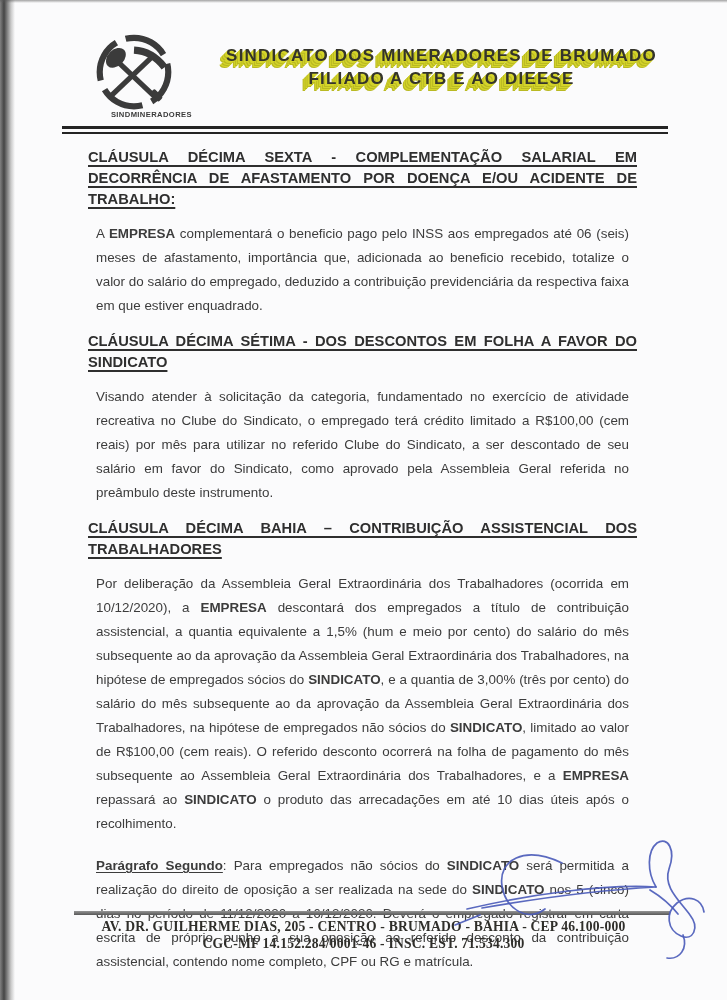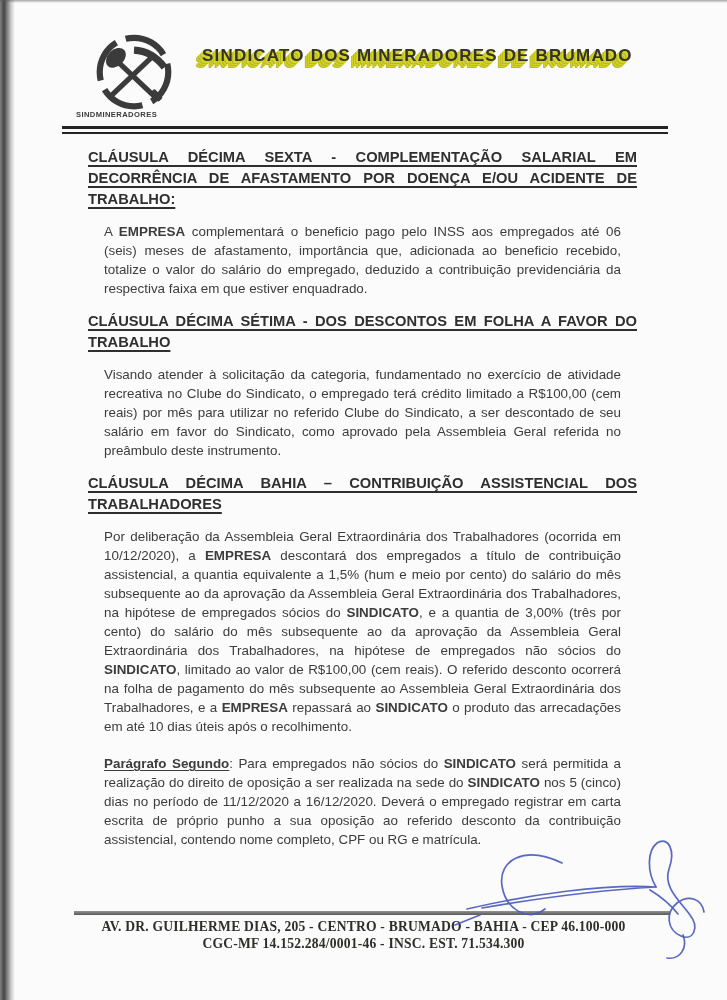--- a/index.html
+++ b/index.html
@@ -22,26 +22,26 @@
     position:absolute;left:0;top:0;bottom:0;width:15px;
     background:linear-gradient(90deg,#818181 0px,#454545 4px,#8f8f8f 8px,#c9c9c9 11px,rgba(251,251,252,0) 15px);
     z-index:5;
   }
   .scan-edge-top{
     position:absolute;left:0;top:0;right:0;height:3px;
     background:linear-gradient(180deg,rgba(90,90,90,.55),rgba(90,90,90,0));
     z-index:5;
   }
   header{display:flex;align-items:flex-start;padding:34px 40px 0 76px;}
-  .logo{width:116px;text-align:left;flex:none;}
+  .logo{width:116px;text-align:right;flex:none;}
   .logo svg{width:100px;height:80px;display:block;margin:0 auto;}
   .logo-caption{
     font-size:7.6px;font-weight:bold;letter-spacing:.4px;color:#3a3a3a;margin-top:-4px;
   }
-  .title-block{flex:1;text-align:left;padding:10px 6px 0 10px;}
+  .title-block{flex:1;text-align:center;padding:10px 6px 0 10px;}
   .t-line{
     font-weight:bold;font-size:17px;line-height:23px;letter-spacing:1.2px;
     color:var(--title-ink);
     text-shadow:
       -1px 1px 0 var(--accent-yellow),
       -2px 2px 0 var(--accent-yellow),
       -3px 3px 0 var(--accent-yellow-dark),
       -4px 4px 0 var(--accent-yellow),
       -5px 5px 0 var(--accent-yellow-dark),
       -6px 6px 0 var(--accent-yellow),
@@ -54,21 +54,21 @@
     border-bottom:2px solid var(--rule-dark);
   }
   main{padding:0 90px 0 88px;}
   .clause{
     font-size:14.7px;font-weight:bold;color:var(--heading-ink);
     line-height:21px;margin:13px 0 0;text-align:justify;
     text-decoration:underline;text-underline-offset:3px;
     text-decoration-thickness:1.5px;
   }
   p.body{
-    font-size:13.4px;line-height:19px;margin:12px 16px 0;text-align:justify;color:var(--body-ink);
+    font-size:13.4px;line-height:24px;margin:12px 8px 0;text-align:justify;color:var(--body-ink);
   }
   p.body.sub{margin-top:18px;}
   .footer{position:absolute;left:0;right:0;top:911px;z-index:2;}
   .footer-rule{
     margin:0 57px 4px 74px;height:4px;
     background:linear-gradient(#949494,#585858);
   }
   .f-line{
     font-family:"Liberation Serif",serif;font-weight:bold;
     font-size:13.6px;line-height:16.5px;letter-spacing:.2px;
@@ -98,30 +98,31 @@
         <ellipse cx="31" cy="25" rx="8.5" ry="12" transform="rotate(45 31 25)" fill="#3b3b3b"></ellipse>
         <line x1="34" y1="30" x2="72" y2="66" stroke="#3b3b3b" stroke-width="5.5"></line>
         <rect x="67" y="61" width="13" height="7" rx="2" transform="rotate(45 73.5 64.5)" fill="#3b3b3b"></rect>
         <path d="M50 17 Q 69 18 82 35" fill="none" stroke="#3b3b3b" stroke-width="7.5"></path>
         <line x1="69" y1="24" x2="27" y2="64" stroke="#3b3b3b" stroke-width="5.5"></line>
       </svg>
       <div class="logo-caption">SINDMINERADORES</div>
     </div>
     <div class="title-block">
       <div class="t-line">SINDICATO DOS MINERADORES DE BRUMADO</div>
+      <div class="t-line">FILIADO A CTB E AO DIEESE</div>
     </div>
   </header>
 
   <div class="rule-double"></div>
 
   <main>
     <h2 class="clause">CLÁUSULA DÉCIMA SEXTA - COMPLEMENTAÇÃO SALARIAL EM DECORRÊNCIA DE AFASTAMENTO POR DOENÇA E/OU ACIDENTE DE TRABALHO:</h2>
     <p class="body"><span>A </span><span style="font-weight: bold;">EMPRESA</span><span> complementará o beneficio pago pelo INSS aos empregados até 06 (seis) meses de afastamento, importância que, adicionada ao beneficio recebido, totalize o valor do salário do empregado, deduzido a contribuição previdenciária da respectiva faixa em que estiver enquadrado.</span></p>
 
-    <h2 class="clause">CLÁUSULA DÉCIMA SÉTIMA - DOS DESCONTOS EM FOLHA A FAVOR DO TRABALHO</h2>
+    <h2 class="clause">CLÁUSULA DÉCIMA SÉTIMA - DOS DESCONTOS EM FOLHA A FAVOR DO SINDICATO</h2>
     <p class="body"><span>Visando atender à solicitação da categoria, fundamentado no exercício de atividade recreativa no Clube do Sindicato, o empregado terá crédito limitado a R$100,00 (cem reais) por mês para utilizar no referido Clube do Sindicato, a ser descontado de seu salário em favor do Sindicato, como aprovado pela Assembleia Geral referida no preâmbulo deste instrumento.</span></p>
 
     <h2 class="clause">CLÁUSULA DÉCIMA BAHIA – CONTRIBUIÇÃO ASSISTENCIAL DOS TRABALHADORES</h2>
     <p class="body"><span>Por deliberação da Assembleia Geral Extraordinária dos Trabalhadores (ocorrida em 10/12/2020), a </span><span style="font-weight: bold;">EMPRESA</span><span> descontará dos empregados a título de contribuição assistencial, a quantia equivalente a 1,5% (hum e meio por cento) do salário do mês subsequente ao da aprovação da Assembleia Geral Extraordinária dos Trabalhadores, na hipótese de empregados sócios do </span><span style="font-weight: bold;">SINDICATO</span><span>, e a quantia de 3,00% (três por cento) do salário do mês subsequente ao da aprovação da Assembleia Geral Extraordinária dos Trabalhadores, na hipótese de empregados não sócios do </span><span style="font-weight: bold;">SINDICATO</span><span>, limitado ao valor de R$100,00 (cem reais). O referido desconto ocorrerá na folha de pagamento do mês subsequente ao Assembleia Geral Extraordinária dos Trabalhadores, e a </span><span style="font-weight: bold;">EMPRESA</span><span> repassará ao </span><span style="font-weight: bold;">SINDICATO</span><span> o produto das arrecadações em até 10 dias úteis após o recolhimento.</span></p>
 
     <p class="body sub"><span style="font-weight: bold; text-decoration: underline; text-underline-offset: 2px;">Parágrafo Segundo</span><span>: Para empregados não sócios do </span><span style="font-weight: bold;">SINDICATO</span><span> será permitida a realização do direito de oposição a ser realizada na sede do </span><span style="font-weight: bold;">SINDICATO</span><span> nos 5 (cinco) dias no período de 11/12/2020 a 16/12/2020. Deverá o empregado registrar em carta escrita de próprio punho a sua oposição ao referido desconto da contribuição assistencial, contendo nome completo, CPF ou RG e matrícula.</span></p>
   </main>
 
   <div class="footer">
     <div class="footer-rule"></div>

